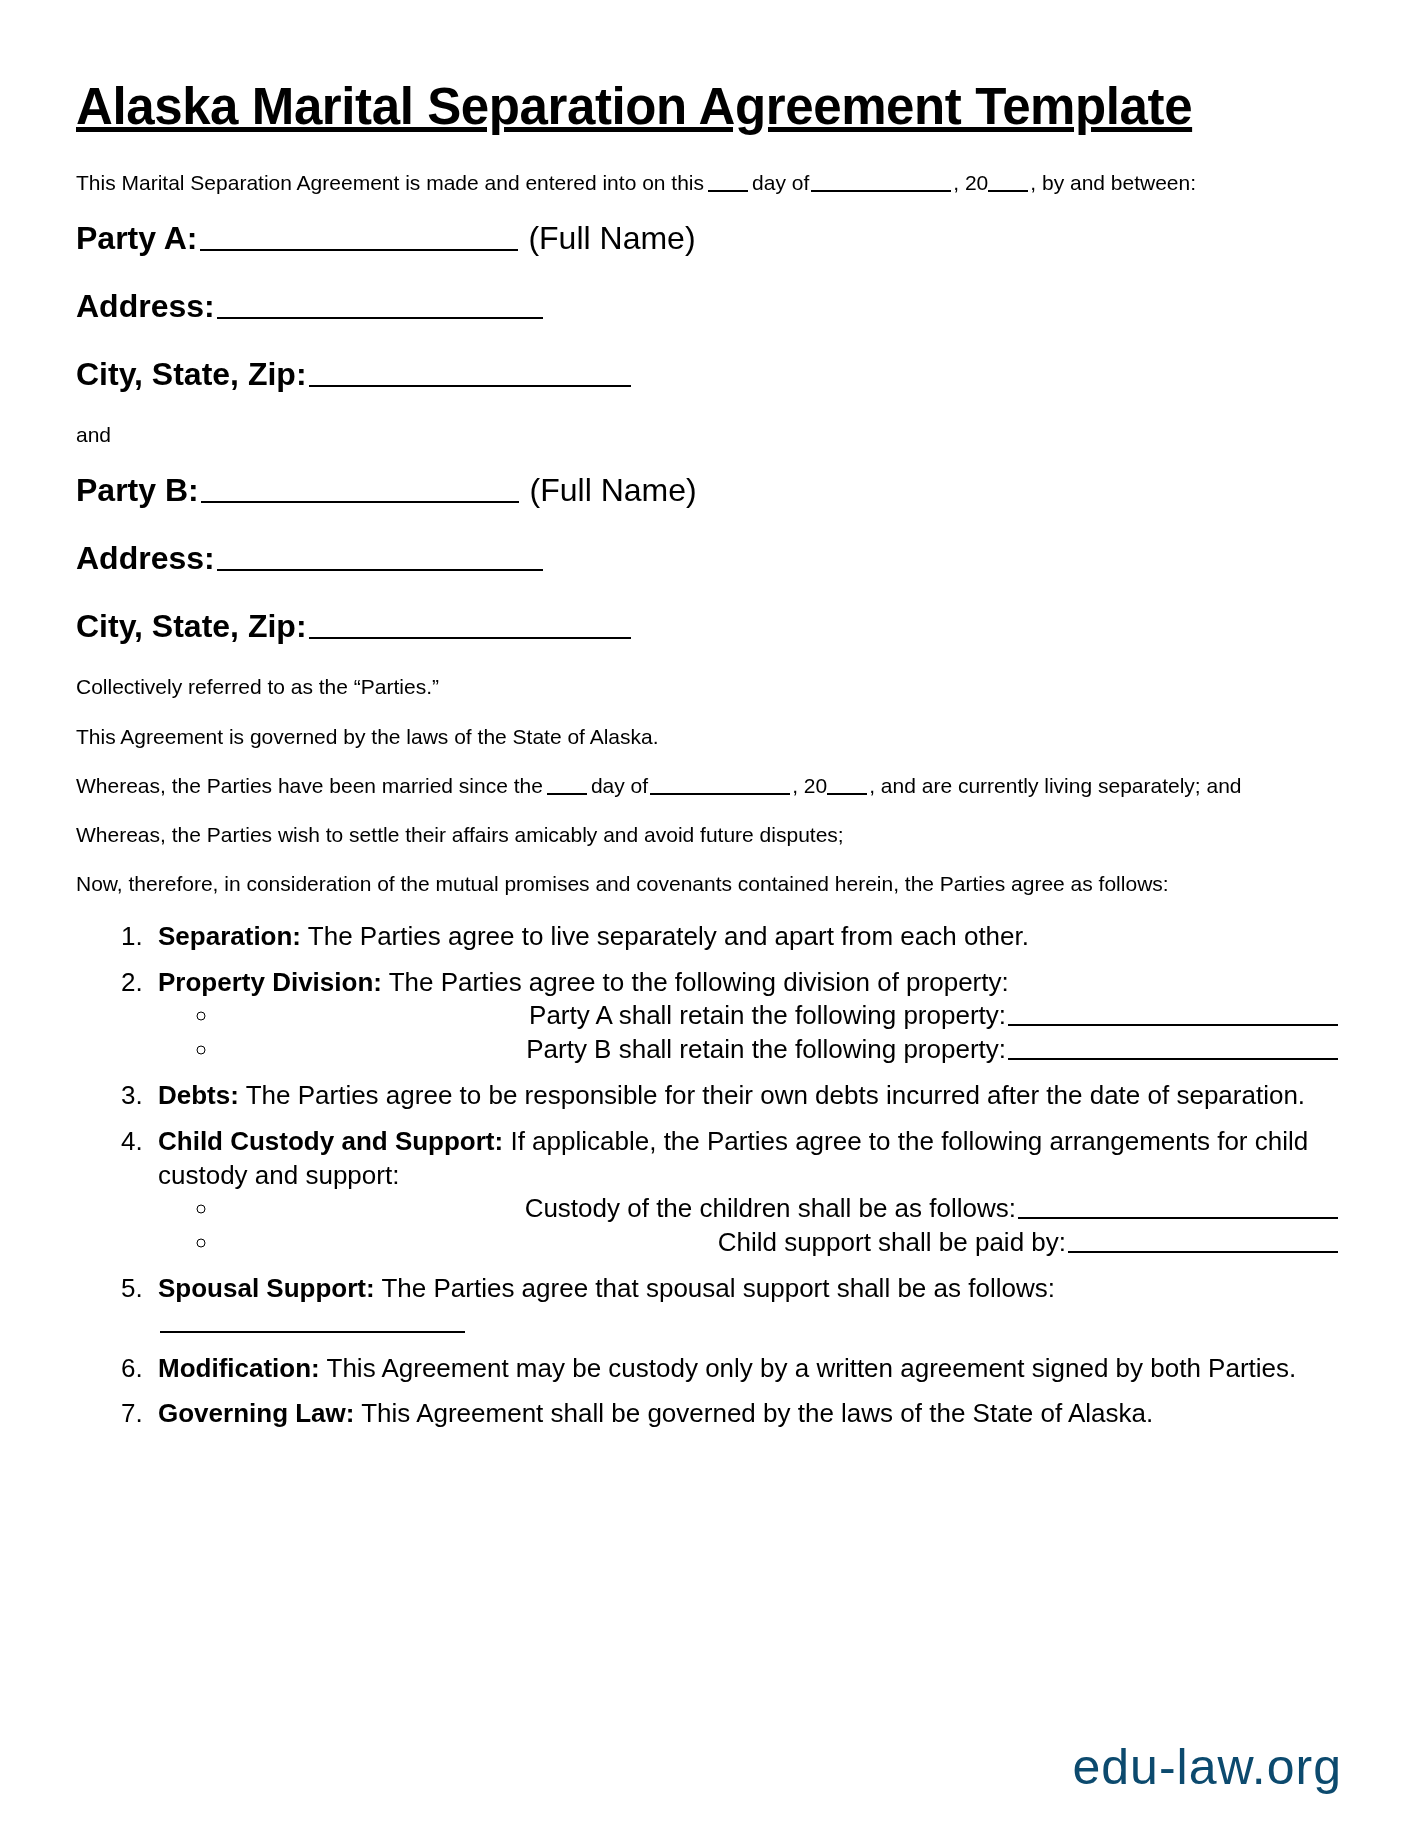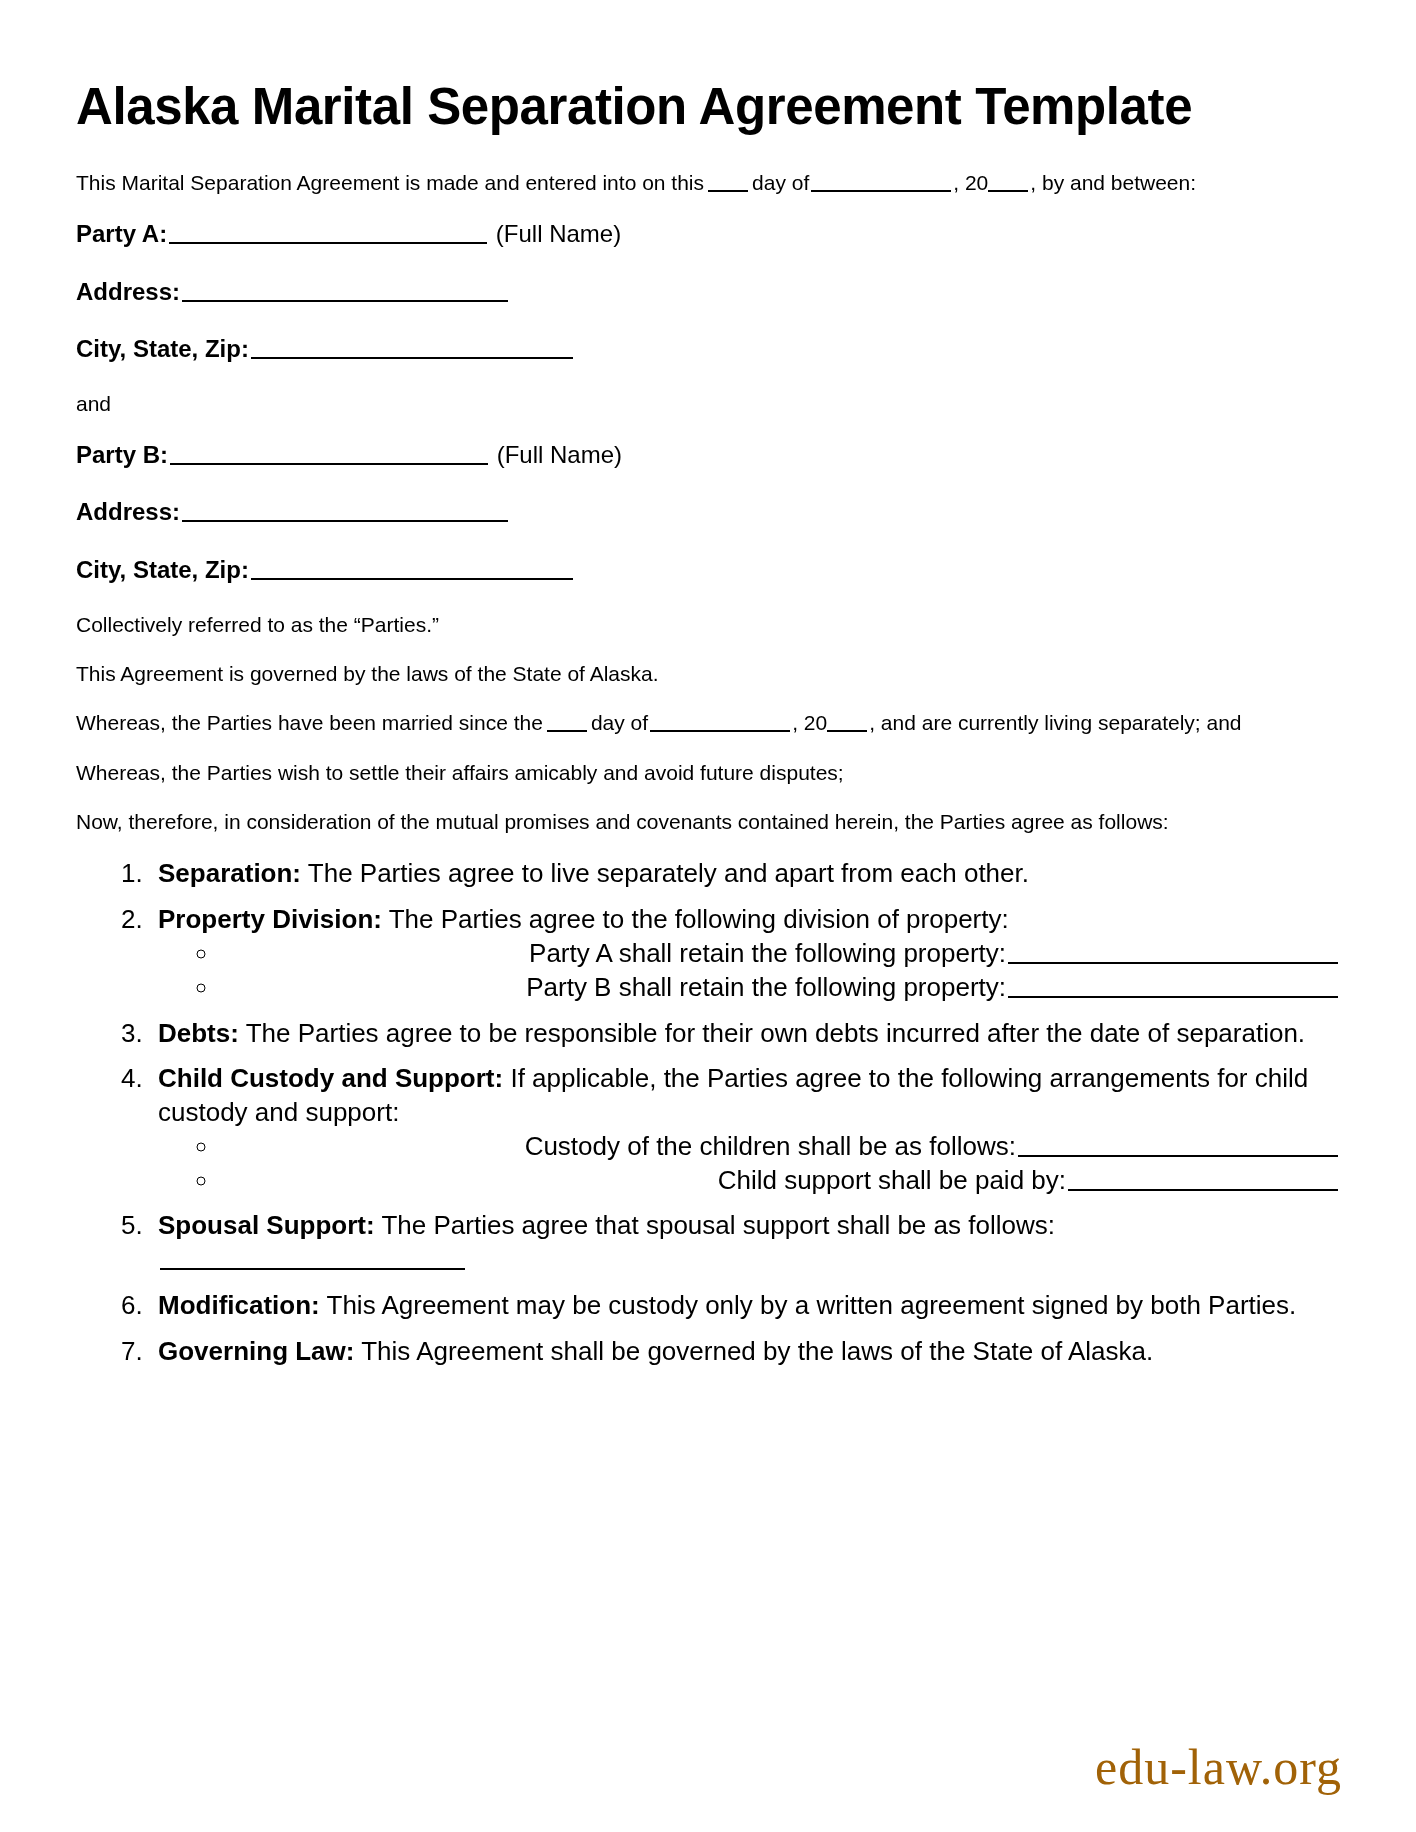--- a/index.html
+++ b/index.html
@@ -23,29 +23,30 @@
     padding: 78px 76px 0 76px;
     background: #ffffff;
   }
   .doc-title {
     font-size: 51px;
     font-weight: bold;
     line-height: 1.12;
     letter-spacing: -0.4px;
     margin: 0 0 34px 0;
     max-width: 1190px;
+    text-decoration: underline;
   }
   .para {
     font-size: 21px;
     line-height: 1.30;
     margin: 0 0 22px 0;
     max-width: 1265px;
   }
   .field-line {
-    font-size: 24px;
+    font-size: 32px;
     line-height: 1.30;
     margin: 0 0 26px 0;
   }
   .field-line .lbl {
     font-weight: bold;
   }
   .blank {
     display: inline-block;
     border-bottom: 2.2px solid #000;
     vertical-align: baseline;
@@ -86,24 +87,24 @@
     padding: 0 0 0 62px;
     text-align: right;
   }
   ul.subterms > li {
     padding-left: 6px;
   }
   .watermark {
     position: absolute;
     right: 74px;
     bottom: 36px;
-    font-family: Liberation Serif, serif;
+    font-family: Liberation Sans, sans-serif;
     font-size: 50px;
     letter-spacing: 1px;
-    color: #a16207;
+    color: #0c4a6e;
     white-space: nowrap;
   }
 </style>
 </head>
 <body>
 
 <div class="page">
 
   <h1 class="doc-title">Alaska Marital Separation Agreement Template</h1>
 

